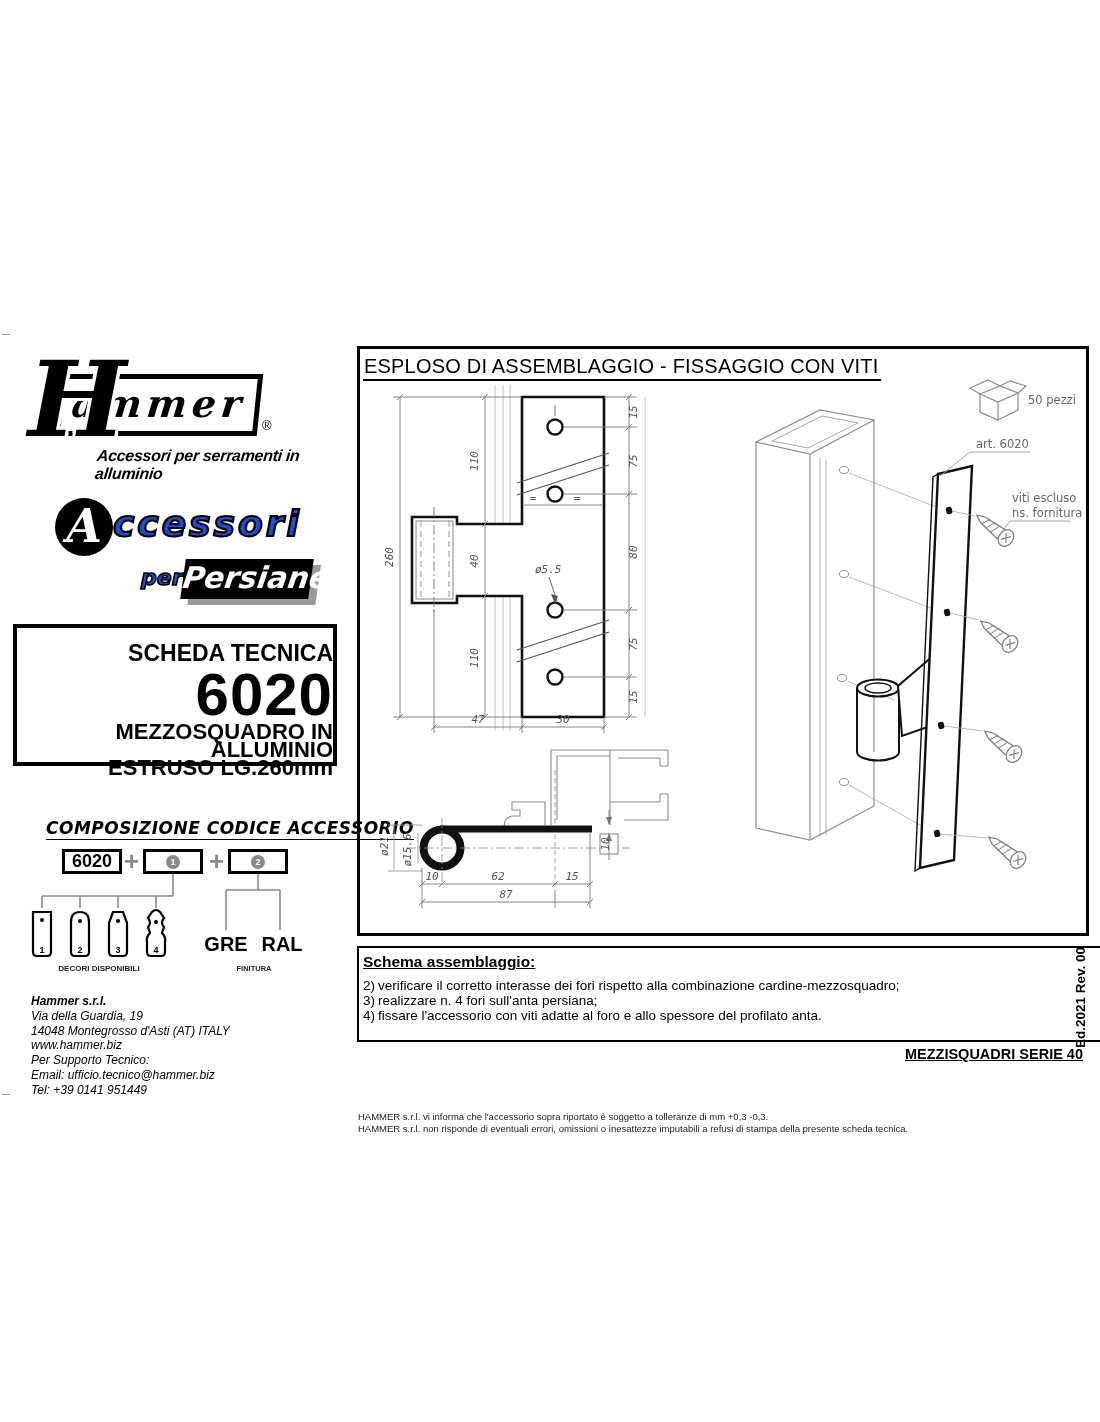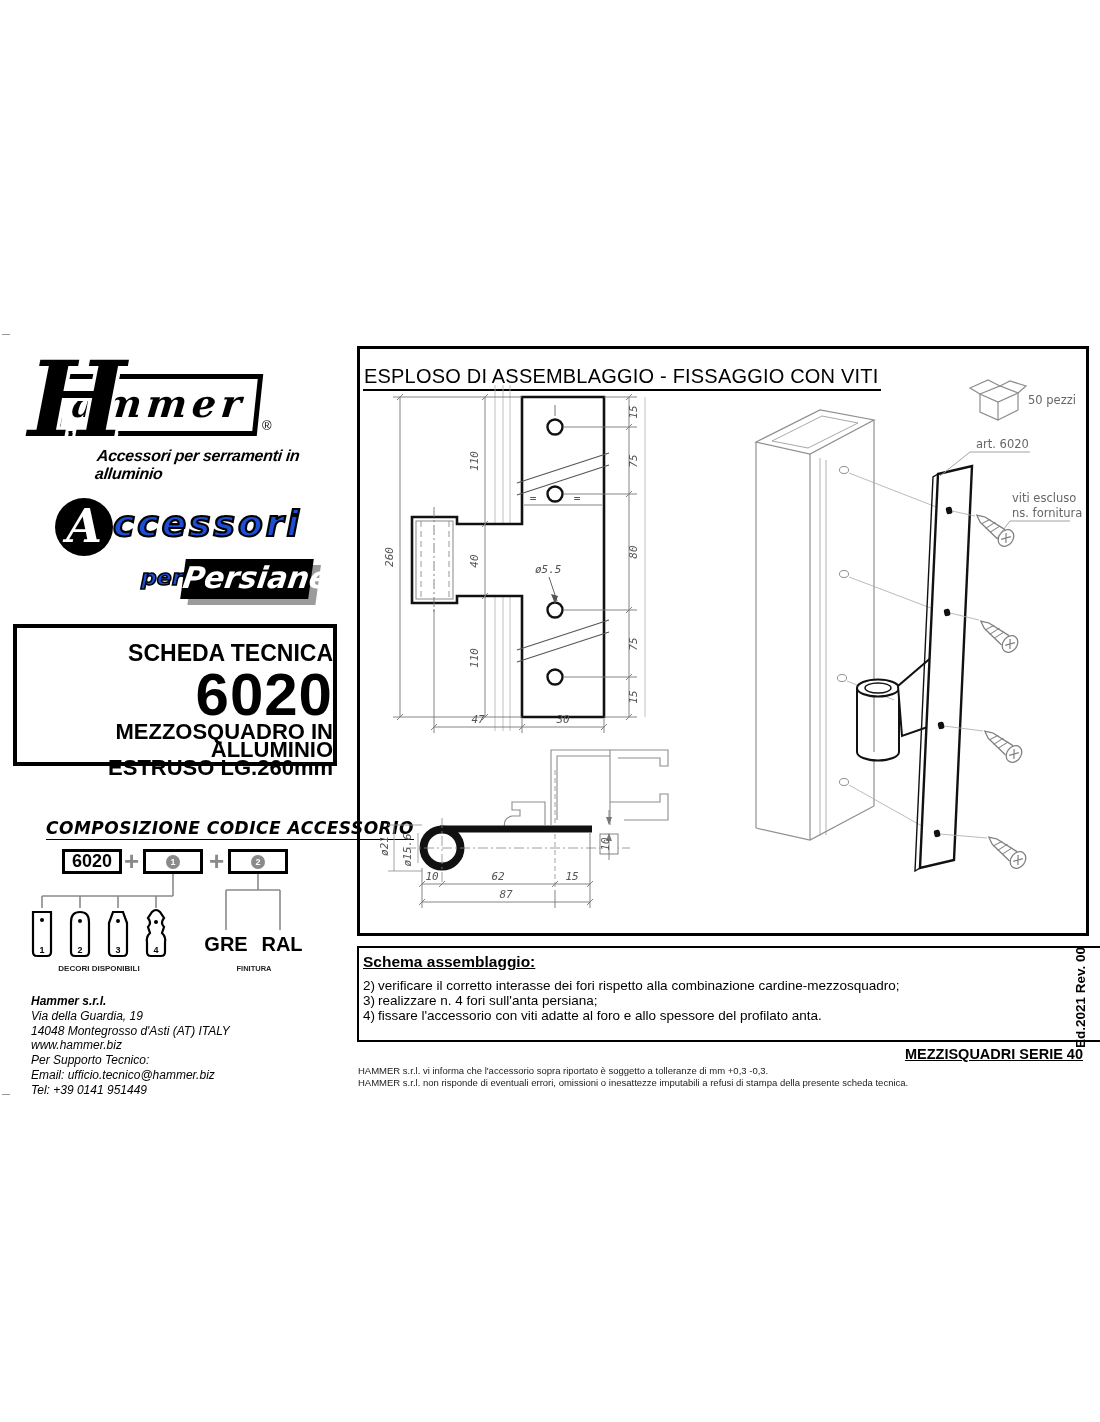--- a/index.html
+++ b/index.html
@@ -33,28 +33,28 @@
   .code-box.b1{left:62px;width:54px;font-weight:bold;font-size:18px;line-height:19px;}
   .code-box.b2{left:143px;width:54px;}
   .code-box.b3{left:228px;width:54px;}
   .plus{position:absolute;top:846px;color:#8a8a8a;font-weight:bold;font-size:26px;}
   .numdot{position:absolute;left:50%;top:50%;transform:translate(-50%,-50%);width:14px;height:14px;background:#8a8a8a;border-radius:50%;color:#fff;font-size:9px;font-weight:bold;line-height:14px;text-align:center;}
   
   .company{left:31px;top:994px;font-size:12px;line-height:14.8px;font-style:italic;}
   .company .cname{font-weight:bold;}
   
   .drawbox{left:357px;top:346px;width:726px;height:584px;border:3px solid #000;}
-  .drawtitle{position:absolute;left:3px;top:16px;font-size:20px;letter-spacing:0.2px;border-bottom:2px solid #000;padding:0 3px 1px 1px;}
+  .drawtitle{position:absolute;left:3px;top:6px;font-size:20px;letter-spacing:0.2px;border-bottom:2px solid #000;padding:0 3px 1px 1px;}
   
   .schema{left:357px;top:946px;width:849px;height:96px;border:2.5px solid #000;padding:5px 4px;box-sizing:border-box;}
   .schema .head{font-weight:bold;font-size:15.5px;text-decoration:underline;}
   .schema .steps{margin-top:7px;font-size:13.5px;line-height:15px;}
   .schema .step span.n{margin-right:3px;}
   
-  .fineprint{left:358px;top:1065px;width:660px;font-size:9.5px;line-height:12px;color:#222;}
+  .fineprint{left:358px;top:1111px;width:660px;font-size:9.5px;line-height:12px;color:#222;}
   .series{left:815px;top:1046px;width:268px;text-align:right;font-weight:bold;font-size:14.5px;text-decoration:underline;}
   .edition{left:1073px;top:1048px;transform:rotate(-90deg);transform-origin:0 0;font-weight:bold;font-size:13.5px;white-space:nowrap;}
   .cropmark{position:absolute;background:#9a9a9a;}
   
   text.dim{font-family:"DejaVu Sans Mono",monospace;font-style:italic;font-size:11px;fill:#555;}
   text.note{font-family:"DejaVu Sans",sans-serif;font-size:11.5px;fill:#666;}
   text.tiny{font-family:"Liberation Sans",sans-serif;font-weight:bold;fill:#222;}
 </style>
 </head>
 <body>

